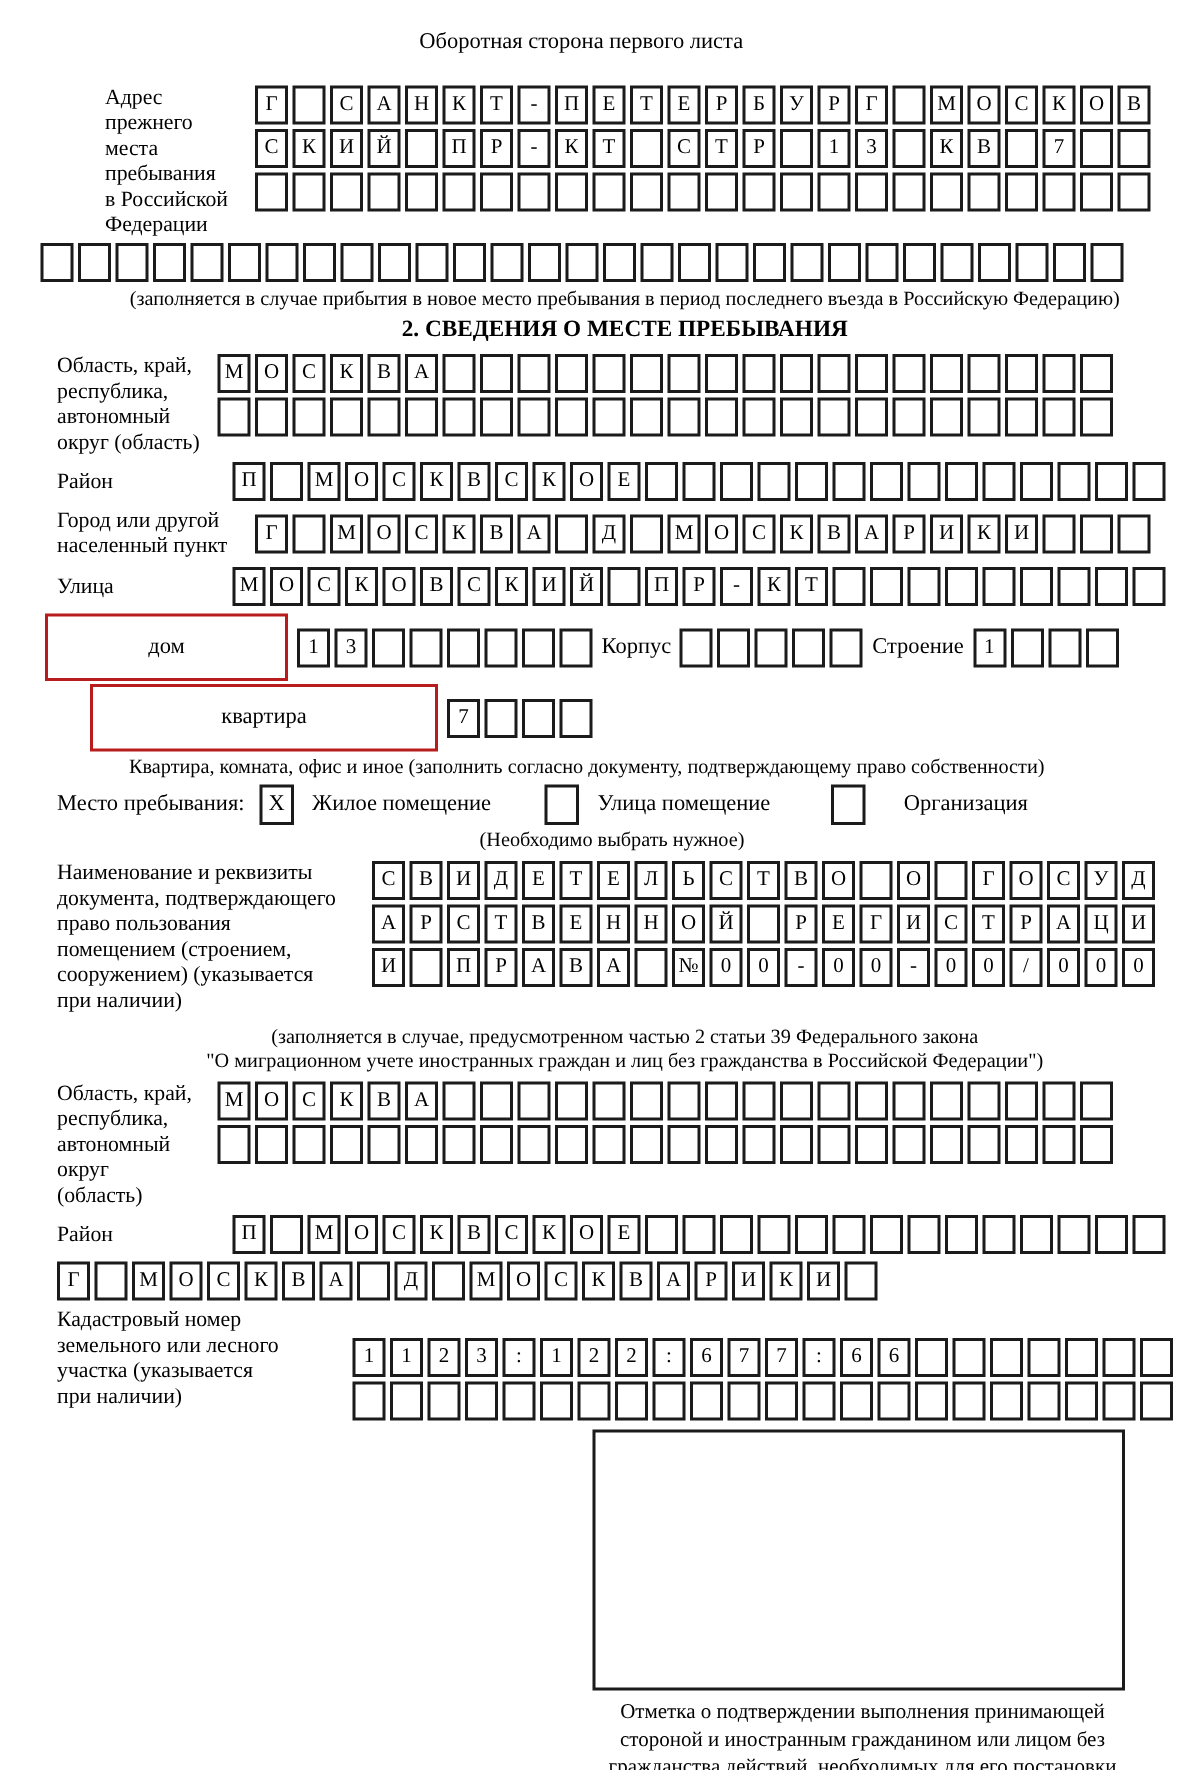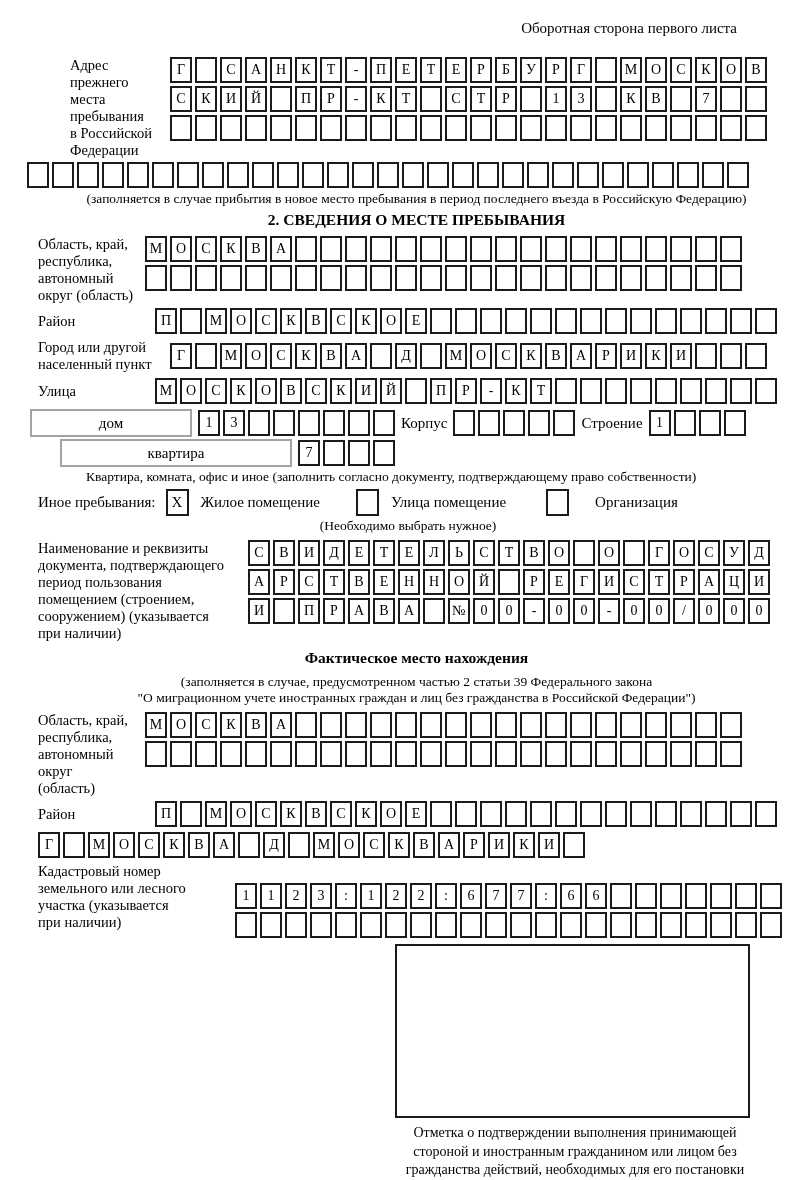--- a/index.html
+++ b/index.html
@@ -3,21 +3,21 @@
 <meta charset="utf-8">
 <style>
   * { margin:0; padding:0; box-sizing:border-box; }
   html,body { background:#fff; }
   .page {
     width:800px; height:1180px; overflow:hidden;
     background:#ffffff; color:#000;
     font-family:"Liberation Serif", serif;
     padding:20px 5px 0 38px; position:relative;
   }
-  .hdr-note { text-align:right; font-size:15px; padding-right:58px; margin-bottom:20px; }
+  .hdr-note { text-align:center; font-size:15px; padding-right:58px; margin-bottom:20px; }
 
   .cellrow { display:flex; gap:3px; }
   .cell {
     flex:none; width:22px; height:26px;
     border:2px solid #1b1b1b;
     display:flex; align-items:center; justify-content:center;
     font-size:14px; font-family:"Liberation Serif", serif;
   }
   .cellcol { display:flex; flex-direction:column; gap:3px; }
 
@@ -31,21 +31,21 @@
   .lw185 { width:187px; }
   .lw195 { width:197px; }
   .lw210 { width:210px; }
 
   .caption { font-size:13.5px; text-align:center; margin-bottom:4px; }
   .sec-title { font-size:15.5px; font-weight:bold; text-align:center; margin:2px 0 7px 0; }
 
   .fullrow { margin-left:-11px; margin-top:3px; margin-bottom:3px; }
 
   .inline-box {
-    flex:none; border:2px solid #a3a3a3; height:28px;
+    flex:none; border:2px solid #b91c1c; height:45px;
     display:flex; align-items:center; justify-content:center; font-size:15px;
   }
   .house-row { display:flex; align-items:center; gap:6px; margin-bottom:2px; }
   .small-lbl { font-size:15px; flex:none; }
 
   .chk-row { display:flex; align-items:center; margin:2px 0 2px 0; font-size:15px; }
   .chkbox {
     flex:none; width:23px; height:27px; border:2px solid #1b1b1b;
     display:flex; align-items:center; justify-content:center; font-size:15px;
   }
@@ -372,34 +372,34 @@
     <div class="cellrow">
         <div class="cell">7</div>
         <div class="cell"></div>
         <div class="cell"></div>
         <div class="cell"></div>
       </div>
   </div>
   <div class="caption" style="text-align:left; margin-left:48px;">Квартира, комната, офис и иное (заполнить согласно документу, подтверждающему право собственности)</div>
 
   <div class="chk-row">
-    <span style="margin-right:10px;">Иное пребывания:</span>
+    <span style="margin-right:10px;">Место пребывания:</span>
     <span class="chkbox">X</span>
     <span style="margin:0 36px 0 12px;">Жилое помещение</span>
     <span class="chkbox"></span>
     <span style="margin:0 40px 0 12px;">Улица помещение</span>
     <span class="chkbox"></span>
     <span style="margin-left:26px;">Организация</span>
   </div>
   <div class="caption" style="width:480px; margin-left:130px; margin-bottom:6px;">(Необходимо выбрать нужное)</div>
 
   <div class="frow-top doc-block">
     <div class="lbl lw210">Наименование и реквизиты
 документа, подтверждающего
-период пользования
+право пользования
 помещением (строением,
 сооружением) (указывается
 при наличии)</div>
     <div class="cellcol">
       <div class="cellrow">
           <div class="cell">С</div>
           <div class="cell">В</div>
           <div class="cell">И</div>
           <div class="cell">Д</div>
           <div class="cell">Е</div>
@@ -462,21 +462,20 @@
           <div class="cell">0</div>
           <div class="cell">0</div>
           <div class="cell">/</div>
           <div class="cell">0</div>
           <div class="cell">0</div>
           <div class="cell">0</div>
         </div>
     </div>
   </div>
 
-  <div class="sec-title">Фактическое место нахождения</div>
   <div class="caption" style="margin-bottom:0;">(заполняется в случае, предусмотренном частью 2 статьи 39 Федерального закона</div>
   <div class="caption" style="margin-bottom:6px;">"О миграционном учете иностранных граждан и лиц без гражданства в Российской Федерации")</div>
 
   <div class="frow-top">
     <div class="lbl lw105">Область, край,
 республика,
 автономный округ
 (область)</div>
     <div class="cellcol">
       <div class="cellrow">

